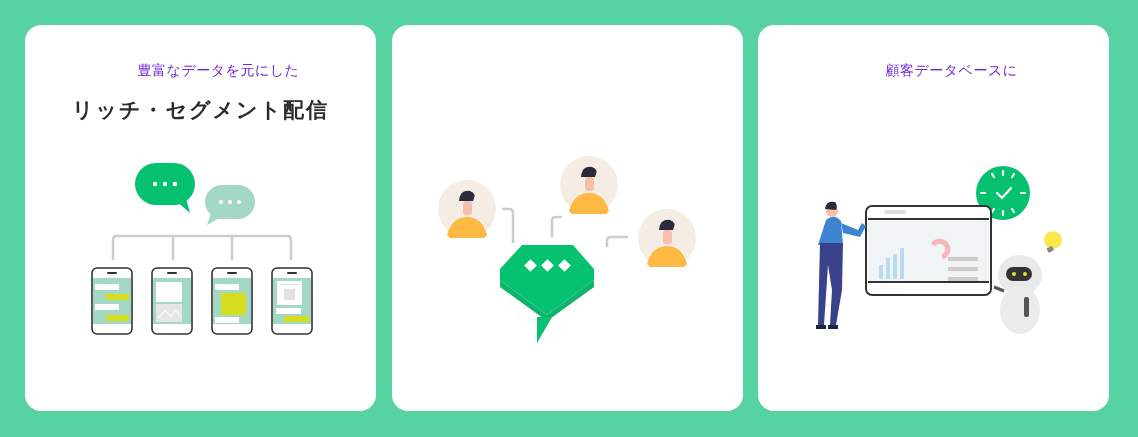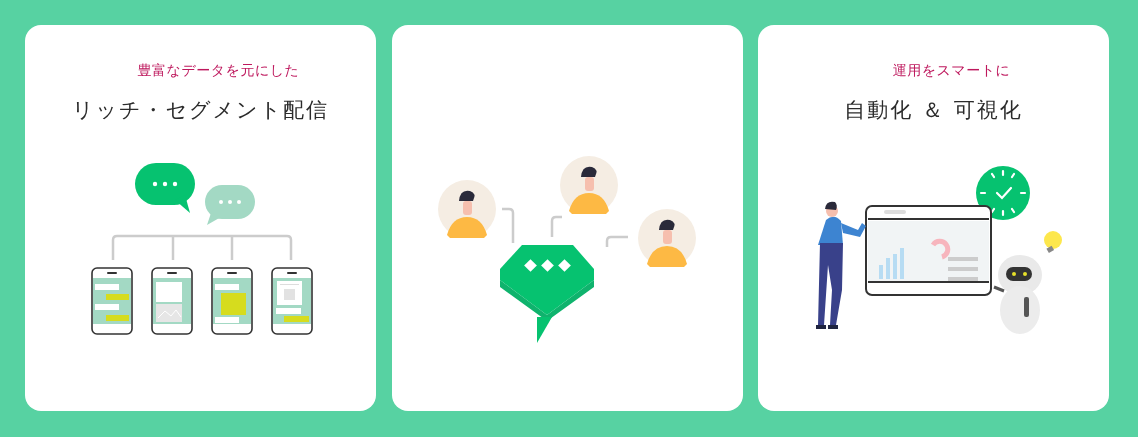--- a/index.html
+++ b/index.html
@@ -11,25 +11,25 @@
   }
   .card {
     position: absolute; top: 25px; width: 351px; height: 386px;
     background: #ffffff; border-radius: 16px;
   }
   .card.c1 { left: 25px; }
   .card.c2 { left: 392px; }
   .card.c3 { left: 758px; }
   .subtitle {
     position: absolute; top: 37px; left: 0; right: 0; text-align: center;
-    font-size: 14px; color: #be185d; letter-spacing: 0.5px; padding-left: 36px;
+    font-size: 14px; color: #6d28d9; letter-spacing: 0.5px; padding-left: 36px;
   }
   .title {
     position: absolute; top: 71px; left: 0; right: 0; text-align: center;
-    font-size: 21px; font-weight: normal; color: #2b2b2b; letter-spacing: 2px;
+    font-size: 21px; font-weight: bold; color: #2b2b2b; letter-spacing: 2px;
   }
   .illus { position: absolute; left: 0; top: 0; width: 351px; height: 386px; }
 </style>
 </head>
 <body>
 
 <div class="card c1">
   <div class="subtitle">豊富なデータを元にした</div>
   <div class="title">リッチ・セグメント配信</div>
   <svg class="illus" viewBox="0 0 351 386">
@@ -123,22 +123,21 @@
       <path d="M108 255 L155 290 L202 255 L202 262 L155 296 L108 262 Z" fill="#0fb36d"></path>
       <path d="M145 292 L160 292 L145 318 Z" fill="#06c270"></path>
       <rect x="134" y="236" width="9" height="9" transform="rotate(45 138.5 240.5)" fill="#fff"></rect>
       <rect x="151" y="236" width="9" height="9" transform="rotate(45 155.5 240.5)" fill="#fff"></rect>
       <rect x="168" y="236" width="9" height="9" transform="rotate(45 172.5 240.5)" fill="#fff"></rect>
     </g>
   </svg>
 </div>
 
 <div class="card c3">
-  <div class="subtitle">運用をスマートに</div>
-  <div class="title">自動化 ＆ 可視化</div>
+  <div class="subtitle">顧客データベースに</div>
   <svg class="illus" viewBox="0 0 351 386">
     <g>
       <circle cx="245" cy="168" r="27" fill="#06c270"></circle>
       <g stroke="#fff" stroke-width="2.2" stroke-linecap="round">
         <path d="M245 146 L245 150"></path>
           <path d="M245 186 L245 190"></path>
         <path d="M223 168 L227 168"></path>
           <path d="M263 168 L267 168"></path>
         <path d="M256 149 L254 152"></path>
           <path d="M234 149 L236 152"></path>

